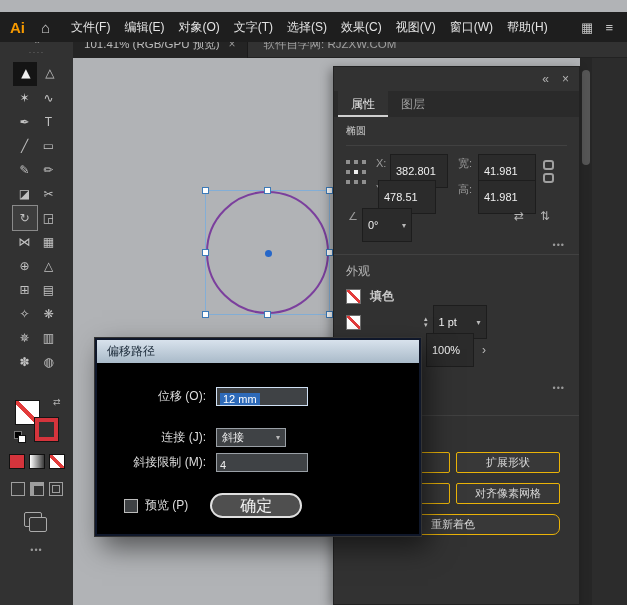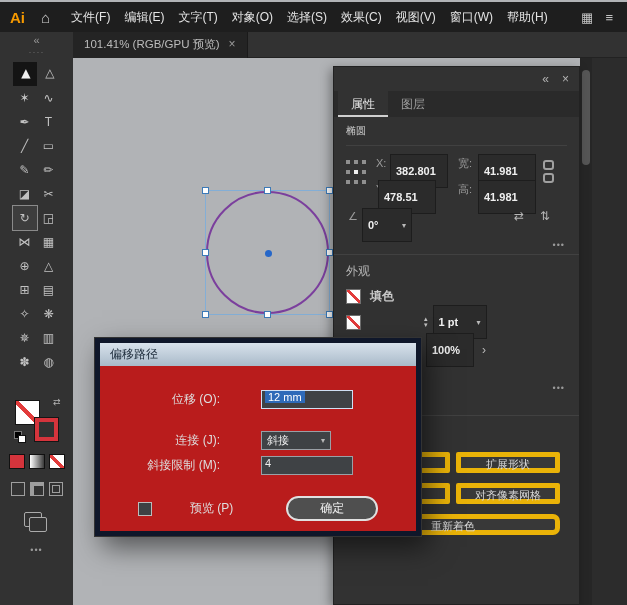--- a/index.html
+++ b/index.html
@@ -1,20 +1,20 @@
 <!DOCTYPE html>
 <html><head>
 <meta charset="utf-8">
 <style>
   html,body{margin:0;padding:0;background:#111;}
   .screen{position:relative;width:627px;height:605px;overflow:hidden;
     font-family:"Liberation Sans","DejaVu Sans",sans-serif;background:#b1b3b6;}
 
   
-  .menubar{position:absolute;left:0;top:2px;width:627px;height:30px;background:#1e1e1e;
+  .menubar{position:absolute;left:0;top:12px;width:627px;height:30px;background:#1e1e1e;
     display:flex;align-items:center;z-index:40;}
   .ai-logo{margin-left:10px;color:#f79a00;font-weight:bold;font-size:15px;}
   .home-ic{margin-left:16px;color:#cfcfcf;font-size:15px;}
   .menus{display:flex;margin-left:14px;height:30px;align-items:flex-end;}
   .menu-item{padding:0 7px;font-size:12px;color:#e4e4e4;line-height:30px;cursor:default;}
   .menubar-right{margin-left:auto;display:flex;gap:12px;padding-right:14px;color:#c3c3c3;font-size:13px;}
 
   
   .tabbar{position:absolute;left:73px;top:30px;width:554px;height:28px;background:#323232;
     display:flex;align-items:stretch;z-index:30;box-shadow:inset 0 -1px 0 #222;}
@@ -85,21 +85,21 @@
   .obj-type{height:28px;line-height:28px;font-size:10px;color:#cdcdcd;border-bottom:1px solid #414141;}
   .sec-title{font-size:12px;color:#b4b4b4;height:16px;line-height:16px;}
   .t1{margin-top:8px;} .t2{margin-top:8px;}
   .tgrid{position:relative;height:86px;margin-top:6px;}
   .ref{position:absolute;left:0;top:8px;display:grid;grid-template-columns:repeat(3,4px);gap:6px 4px;}
   .ref span{width:4px;height:4px;background:#8f8f8f;}
   .ref span.on{background:#efefef;}
   .lab{position:absolute;font-size:11px;color:#9b9b9b;line-height:19px;}
   .lx{left:30px;top:2px;} .lw{left:112px;top:2px;} .ly{left:30px;top:28px;} .lh{left:112px;top:28px;}
   .pfield{height:32px;background:#2b2b2b;border:1px solid #1d1d1d;color:#efefef;font-size:11px;
-    padding:16px 5px;box-sizing:border-box;font-family:inherit;display:flex;align-items:center;font-weight:bold;}
+    padding:16px 5px;box-sizing:border-box;font-family:inherit;display:flex;align-items:center;}
   input.pfield{display:inline-block;line-height:17px;}
   .fx{position:absolute;left:44px;top:2px;width:58px;}
   .fw{position:absolute;left:132px;top:2px;width:58px;}
   .fy{position:absolute;left:32px;top:28px;width:58px;}
   .fh{position:absolute;left:132px;top:28px;width:58px;}
   .chain{position:absolute;left:197px;top:8px;}
   .chain span{display:block;width:7px;height:6px;border:2px solid #a0a0a0;border-radius:3px;}
   .chain span + span{margin-top:3px;}
   .angle-ic{position:absolute;left:2px;top:58px;color:#9b9b9b;font-size:11px;}
   .fa{position:absolute;left:16px;top:56px;width:50px;justify-content:space-between;}
@@ -115,78 +115,79 @@
   .fill-row{margin-top:6px;} .stroke-row{margin-top:4px;} .opacity-row{margin-top:6px;}
   .sw{width:15px;height:15px;border:1px solid #6e6e6e;background:#fff;box-sizing:border-box;
     background-image:linear-gradient(45deg,transparent 44%,#e23b3b 44%,#e23b3b 58%,transparent 58%);}
   .f-label{margin-left:9px;font-size:12px;color:#c9c9c9;font-weight:bold;}
   .stepper{margin-left:63px;display:flex;flex-direction:column;}
   .stepper span{font-size:7px;line-height:6px;color:#c0c0c0;}
   .fsw{margin-left:5px;width:54px;justify-content:space-between;}
   .fop{margin-left:80px;width:48px;}
   .chev{margin-left:8px;color:#b9b9b9;font-size:12px;}
   .qa{display:grid;grid-template-columns:104px 104px;gap:10px 6px;margin-top:36px;}
-  .qa-btn{height:21px;background:#383838;border:5px solid #eab308;color:#d8d8d8;font-size:11px;
+  .qa-btn{height:21px;background:#383838;border:1px solid #eab308;color:#d8d8d8;font-size:11px;
     border-radius:2px;font-family:inherit;padding:0 2px;cursor:pointer;}
   .qa-btn.wide{grid-column:1 / span 2;border-radius:7px;}
 
   
-  .dialog{position:absolute;left:95px;top:338px;width:326px;height:198px;background:#b91c1c;
-    border:5px solid #0f172a;box-sizing:border-box;z-index:20;
+  .dialog{position:absolute;left:95px;top:338px;width:326px;height:198px;background:#000000;
+    border:2px solid #0f172a;box-sizing:border-box;z-index:20;
     box-shadow:0 0 0 1px #333,7px 11px 26px rgba(0,0,0,.55);}
   .dlg-title{height:23px;line-height:23px;padding-left:10px;font-size:12px;color:#1c2b3a;
     background:linear-gradient(180deg,#d8e2ec,#a9bac9);}
   .dlg-body{position:relative;height:174px;}
-  .drow{position:absolute;left:16px;width:100%;display:flex;align-items:center;gap:31px;}
+  .drow{position:absolute;left:5px;width:100%;display:flex;align-items:center;}
   .r1{top:24px;} .r2{top:58px;margin-top:7px;} .r3{top:90px;} .r4{top:130px;}
   .dlab{width:104px;text-align:right;margin-right:10px;font-size:12px;color:#dedede;}
   .dinput{width:92px;height:19px;background:#3f4245;border:1px solid #9aa0a6;display:flex;
-    align-items:flex-start;padding:0 3px;box-sizing:border-box;font-size:11px;color:#eee;}
+    align-items:flex-end;padding:0 3px;box-sizing:border-box;font-size:11px;color:#eee;}
   .dinput.focus{border-color:#cfe0f4;}
   .seltext{background:#2e6ab8;color:#fff;padding:0 3px;font-size:11px;}
   .dselect{width:70px;height:19px;background:#3f4245;border:1px solid #9aa0a6;display:flex;
     align-items:center;justify-content:space-between;padding:0 5px;box-sizing:border-box;
     font-size:11px;color:#eee;cursor:pointer;}
   .dcheck{width:12px;height:12px;background:#3e4144;border:1px solid #bcbcbc;margin-left:22px;}
   .dlab2{margin-left:7px;font-size:12px;color:#dedede;}
   .dlg-btn{height:25px;border-radius:13px;background:#4f4f4f;border:1px solid #e0e0e0;
-    color:#f2f2f2;font-size:12px;font-family:inherit;cursor:pointer;}
+    color:#f2f2f2;font-size:16px;font-family:inherit;cursor:pointer;}
   .ok{margin-left:22px;width:92px;border-width:2px;}
   .cancel{margin-left:12px;width:90px;}
 </style>
 </head>
 <body>
 
 <div class="screen">
 
   <div class="menubar">
     <span class="ai-logo">Ai</span>
     <span class="home-ic">⌂</span>
     <div class="menus">
       <span class="menu-item">文件(F)</span>
       <span class="menu-item">编辑(E)</span>
+      <span class="menu-item">对象(O)</span>
       <span class="menu-item">文字(T)</span>
-      <span class="menu-item">对象(O)</span>
       <span class="menu-item">选择(S)</span>
       <span class="menu-item">效果(C)</span>
       <span class="menu-item">视图(V)</span>
       <span class="menu-item">窗口(W)</span>
       <span class="menu-item">帮助(H)</span>
     </div>
     <div class="menubar-right">
       <span>▦</span>
       <span>≡</span>
     </div>
   </div>
 
   <div class="tabbar">
     <div class="doc-tab">
       <span class="t-title">101.41% (RGB/GPU 预览)</span>
       <span class="tab-close">×</span>
     </div>
+    <span class="site-label">软件自学网: RJZXW.COM</span>
   </div>
 
   <div class="canvas">
     <div class="selbox">
       <div class="circle"></div>
       <span class="h h-tl"></span>
       <span class="h h-tm"></span>
       <span class="h h-tr"></span>
       <span class="h h-ml"></span>
       <span class="h h-mr"></span>

